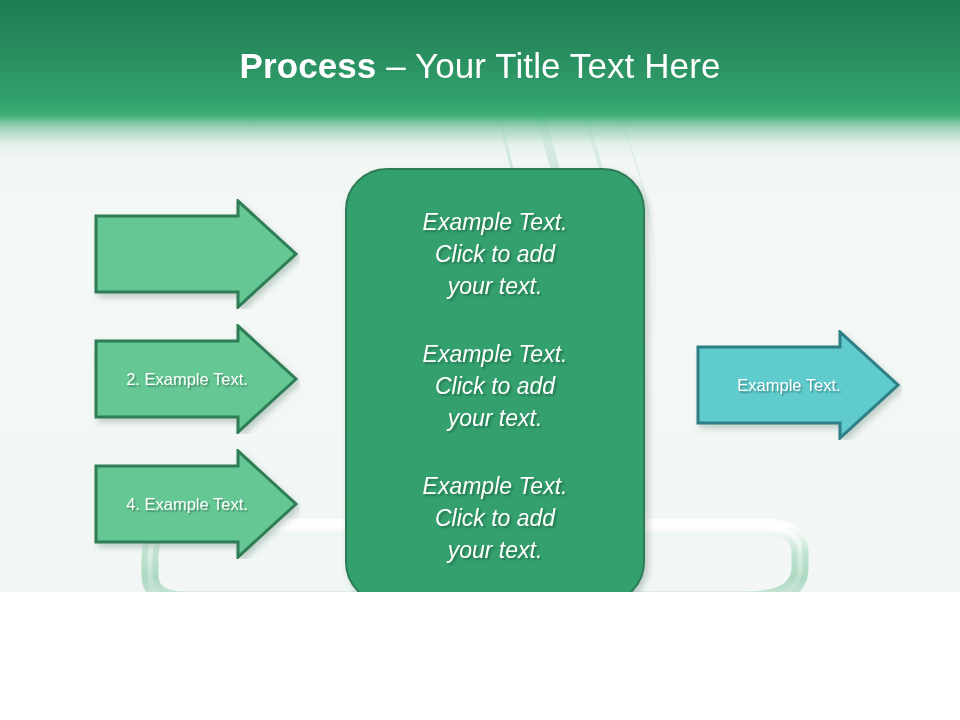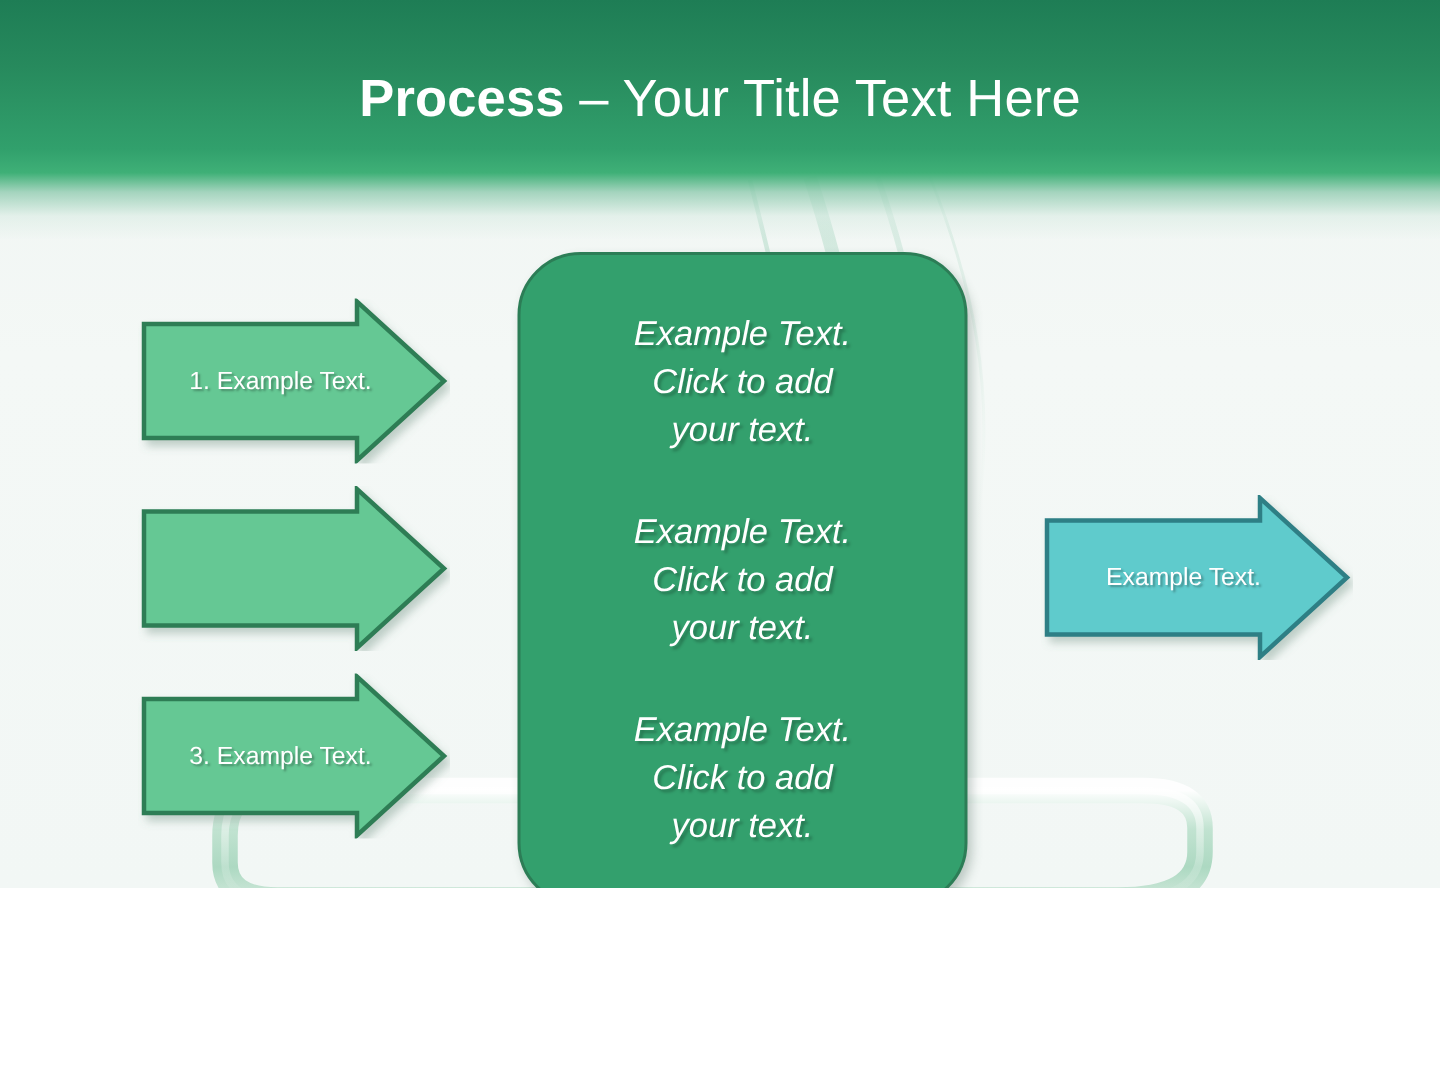--- a/index.html
+++ b/index.html
@@ -186,30 +186,30 @@
   </div>
 
   <svg class="arrow arrow-l1" viewBox="0 0 208 110" xmlns="http://www.w3.org/2000/svg">
     <defs>
       <filter id="arrShadow" x="-25%" y="-25%" width="160%" height="160%">
         <feDropShadow dx="3" dy="4" stdDeviation="3" flood-color="#5c7f6d" flood-opacity="0.35"></feDropShadow>
       </filter>
     </defs>
     <polygon points="4,17 146,17 146,2 204,55 146,108 146,93 4,93" fill="#65c894" stroke="#2e7d55" stroke-width="3" filter="url(#arrShadow)"></polygon>
   </svg>
-  <div class="arrow-label label-l1">1. Example Text.</div>
 
   <svg class="arrow arrow-l2" viewBox="0 0 208 110" xmlns="http://www.w3.org/2000/svg">
     <polygon points="4,17 146,17 146,2 204,55 146,108 146,93 4,93" fill="#65c894" stroke="#2e7d55" stroke-width="3" filter="url(#arrShadow)"></polygon>
   </svg>
+  <div class="arrow-label label-l2">2. Example Text.</div>
 
   <svg class="arrow arrow-l3" viewBox="0 0 208 110" xmlns="http://www.w3.org/2000/svg">
     <polygon points="4,17 146,17 146,2 204,55 146,108 146,93 4,93" fill="#65c894" stroke="#2e7d55" stroke-width="3" filter="url(#arrShadow)"></polygon>
   </svg>
-  <div class="arrow-label label-l3">3. Example Text.</div>
+  <div class="arrow-label label-l3">4. Example Text.</div>
 
   <div class="center-box">
     <p class="center-para">Example Text.
 Click  to add
 your text.</p>
     <p class="center-para">Example Text.
 Click  to add
 your text.</p>
     <p class="center-para">Example Text.
 Click  to add

